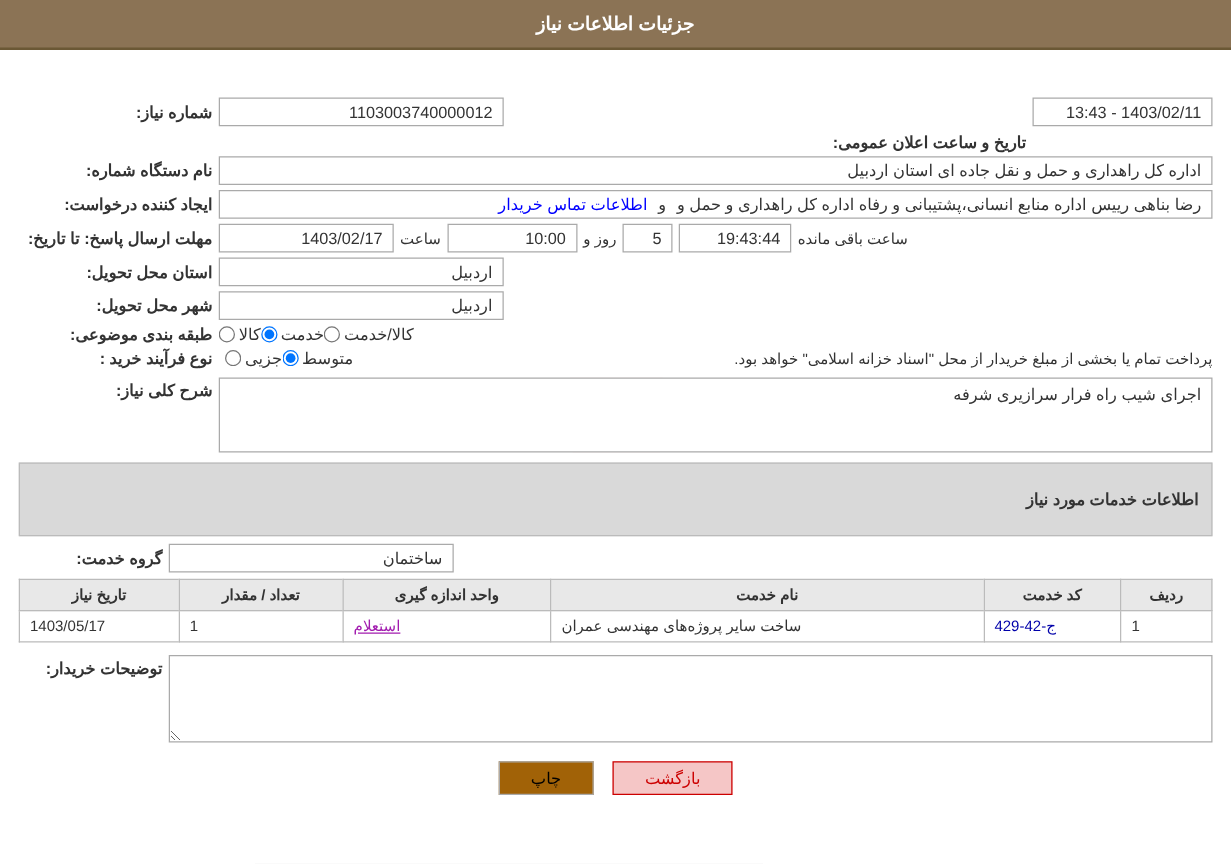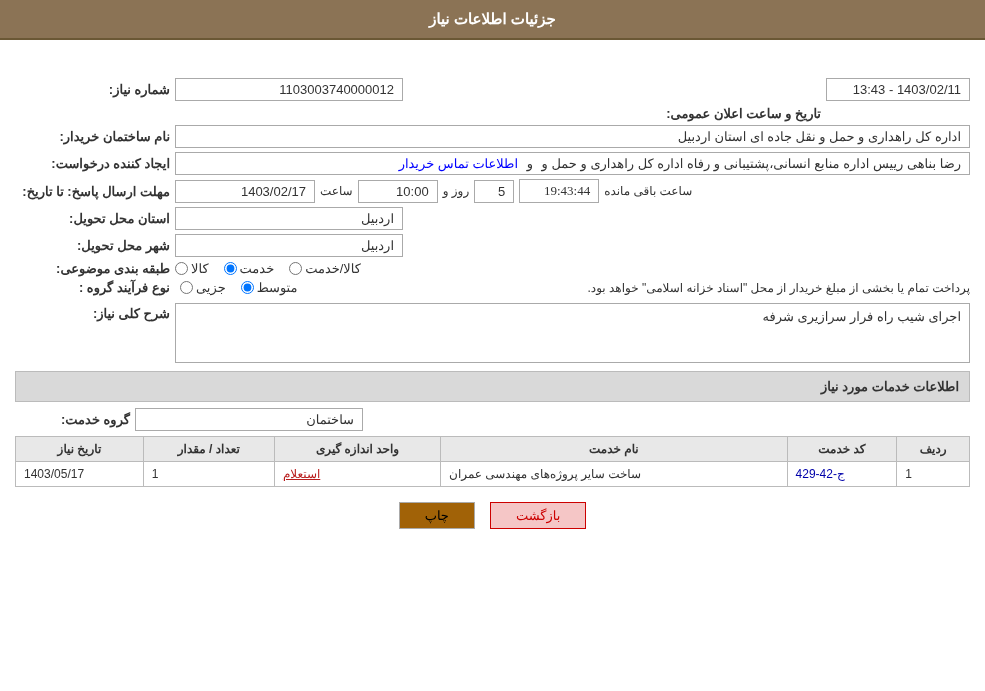--- a/index.html
+++ b/index.html
@@ -24,21 +24,21 @@
       font-size: 15px;
       font-weight: bold;
       border-bottom: 2px solid #6b5835;
     }
     .content {
       padding: 10px 15px;
     }
     .section-title {
       background: #d9d9d9;
       border: 1px solid #bbb;
-      padding: 7px 10px;
+      padding: 21px 10px;
       font-weight: bold;
       font-size: 13px;
       margin: 8px 0 5px 0;
       text-align: right;
     }
     .info-row {
       display: flex;
       align-items: center;
       margin-bottom: 4px;
       flex-direction: row-reverse;
@@ -55,41 +55,40 @@
       border: 1px solid #aaa;
       background: #fff;
       padding: 3px 8px;
       min-height: 22px;
       flex: 1;
       text-align: right;
       direction: rtl;
     }
     .value-box.medium { width: 228px; flex: none; }
     .value-box.small { width: 140px; flex: none; }
-    .value-box.xsmall { width: 80px; flex: none; }
+    .value-box.xsmall { width: 104px; flex: none; }
     .inline-fields {
       display: flex;
       flex-direction: row-reverse;
       align-items: center;
       gap: 5px;
       flex: 1;
     }
     .inline-label {
       font-size: 12px;
       color: #333;
     }
     .link-style {
       color: #00f;
       text-decoration: none;
       cursor: pointer;
     }
     .radio-group {
       display: flex;
       flex-direction: row-reverse;
-      gap: 15px;
       align-items: center;
     }
     .radio-item {
       display: flex;
       align-items: center;
       gap: 3px;
       flex-direction: row-reverse;
     }
     .radio-item input { margin: 0; }
     .textarea-box {
@@ -221,42 +220,42 @@
 
     <div class="info-row" style="margin-top:8px;">
       <span class="label">شماره نیاز:</span>
       <div class="value-box medium">1103003740000012</div>
       <div style="flex:1;"></div>
       <span class="label" style="min-width:170px;margin-top:48px;">تاریخ و ساعت اعلان عمومی:</span>
       <div class="value-box small" style="width:144px;">1403/02/11 - 13:43</div>
     </div>
 
     <div class="info-row">
-      <span class="label">نام ساختمان خریدار:</span>
+      <span class="label">نام دستگاه شماره:</span>
       <div class="value-box" style="flex:1;">اداره کل راهداری و حمل و نقل جاده ای استان اردبیل</div>
     </div>
 
     <div class="info-row">
       <span class="label">ایجاد کننده درخواست:</span>
       <div class="value-box" style="flex:1;">
         <span>رضا بناهی رییس اداره منابع انسانی،پشتیبانی و رفاه اداره کل راهداری و حمل و</span>
         <span style="margin-right:5px; margin-left:5px; color:#333;">و</span>
         <a class="link-style">اطلاعات تماس خریدار</a>
       </div>
     </div>
 
     <div class="info-row">
       <span class="label">مهلت ارسال پاسخ: تا تاریخ:</span>
       <div class="inline-fields">
         <div class="value-box small">1403/02/17</div>
         <span class="inline-label">ساعت</span>
         <div class="value-box xsmall">10:00</div>
         <span class="inline-label">روز و</span>
         <div class="value-box xsmall" style="width:40px;">5</div>
-        <div class="value-box xsmall" style="width:80px;font-family:Liberation Serif, serif;">19:43:44</div>
+        <div class="value-box xsmall" style="width:90px;">19:43:44</div>
         <span class="inline-label">ساعت باقی مانده</span>
       </div>
     </div>
 
     <div class="info-row">
       <span class="label">استان محل تحویل:</span>
       <div class="value-box medium">اردبیل</div>
     </div>
 
     <div class="info-row">
@@ -276,21 +275,21 @@
           <span>خدمت</span>
         </div>
         <div class="radio-item">
           <input type="radio" name="category" style="">
           <span>کالا/خدمت</span>
         </div>
       </div>
     </div>
 
     <div class="process-row">
-      <span class="process-label">نوع فرآیند گروه :</span>
+      <span class="process-label">نوع فرآیند خرید :</span>
       <div style="display:flex; flex-direction: row-reverse; align-items:center; gap:10px; flex:1;">
         <div class="radio-group" style="flex-shrink:0;">
           <div class="radio-item">
             <input type="radio" name="purchase_type" style="">
             <span>جزیی</span>
           </div>
           <div class="radio-item">
             <input type="radio" name="purchase_type" checked="" style="">
             <span>متوسط</span>
           </div>
@@ -330,26 +329,30 @@
           <th>تعداد / مقدار</th>
           <th>تاریخ نیاز</th>
         </tr>
       </thead>
       <tbody id="services-tbody">
 
       <tr>
       <td>1</td>
       <td style="color:#00a;">ج-42-429</td>
       <td>ساخت سایر پروژه‌های مهندسی عمران</td>
-      <td style="color:#b91c1c;text-decoration:underline;">استعلام</td>
+      <td style="color:#a21caf;text-decoration:underline;">استعلام</td>
       <td>1</td>
       <td>1403/05/17</td>
     </tr>
         </tbody>
     </table>
 
+    <div class="desc-row" style="margin-top:10px;">
+      <span class="desc-label">توضیحات خریدار:</span>
+      <textarea class="textarea-box" style="flex: 1 1 0%; min-height: 70px;"></textarea>
+    </div>
 
     <div class="buttons-row">
       <button class="btn btn-back">بازگشت</button>
       <button class="btn btn-print">چاپ</button>
     </div>
   </div>
 </div>
 
 </body></html>

